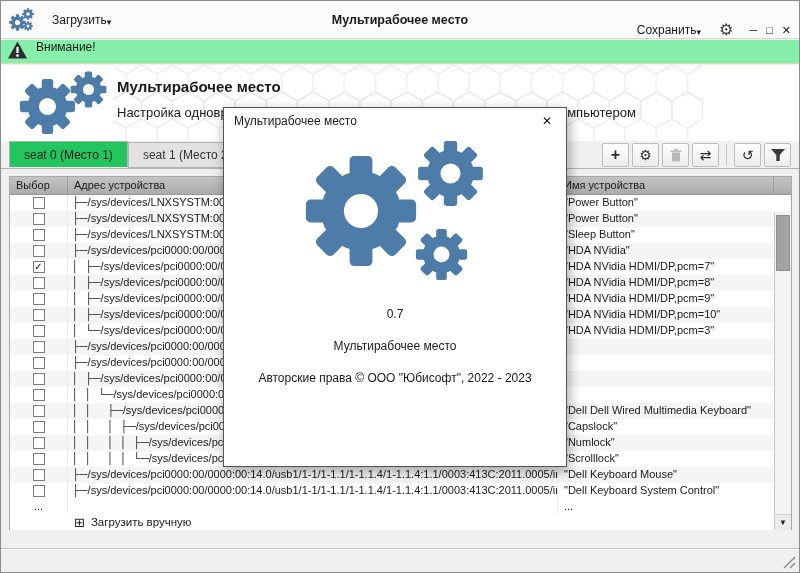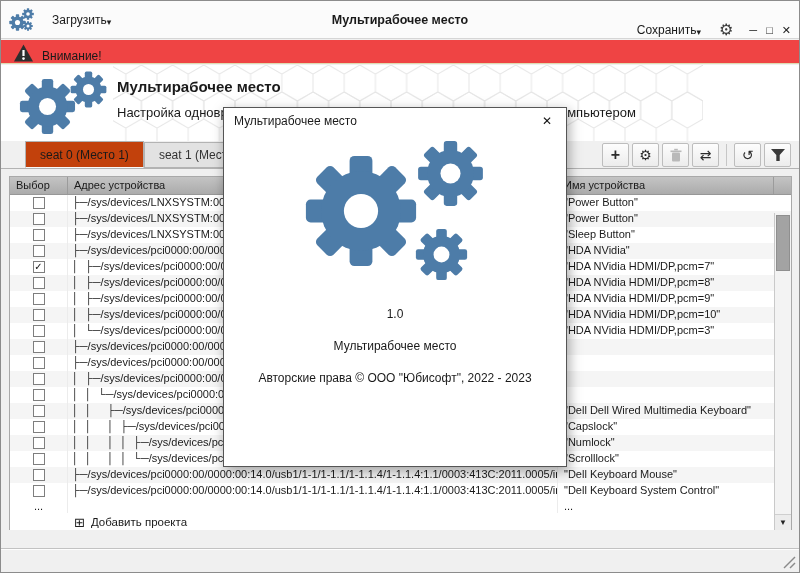--- a/index.html
+++ b/index.html
@@ -13,32 +13,32 @@
   .toolbar{position:absolute;left:0;top:0;width:100%;height:38px;background:#fbfbfb;border-bottom:1px solid #d6d6d6;}
   .tb-left{position:absolute;left:8px;top:0;height:38px;display:flex;align-items:center;gap:10px;}
   .tb-title{position:absolute;left:0;right:0;top:0;line-height:38px;text-align:center;font-size:12.5px;font-weight:bold;pointer-events:none;}
   .tb-right{position:absolute;right:8px;top:10px;height:38px;display:flex;align-items:center;gap:12px;}
   .drop-btn{display:flex;align-items:flex-end;font-size:12px;padding:4px 6px;cursor:default;}
   .caret{font-size:9px;color:#222;}
   .gear-btn{font-size:16px;color:#3d3d3d;line-height:1;}
   .winctl{display:flex;align-items:center;gap:9px;margin-left:4px;}
   .winctl span{font-size:11px;color:#1a1a1a;line-height:1;}
   
-  .warn{position:absolute;left:0;top:39px;width:100%;height:24px;background:#ef4444;border-bottom:1px solid #dedbb0;display:flex;align-items:flex-end;gap:8px;padding-left:12px;font-size:12px;}
+  .warn{position:absolute;left:0;top:39px;width:100%;height:24px;background:#86efac;border-bottom:1px solid #dedbb0;display:flex;align-items:flex-start;gap:8px;padding-left:6px;font-size:12px;}
   
   .hdr{position:absolute;left:0;top:64px;width:100%;height:76px;background:#ffffff;}
   .hdr-hex{position:absolute;left:0;top:0;width:100%;height:100%;}
   .hdr-logo{position:absolute;left:18px;top:6px;}
   .hdr-title{position:absolute;left:116px;top:13px;font-size:15px;font-weight:bold;}
   .hdr-sub{position:absolute;left:116px;top:40px;font-size:13px;white-space:nowrap;}
   
   .tabbar{position:absolute;left:0;top:140px;width:100%;height:28px;border-bottom:1px solid #b3b3b3;}
   .tabs{position:absolute;left:8px;bottom:0;display:flex;align-items:flex-end;}
   .tab{height:27px;line-height:26px;padding:0 14px;font-size:12px;border:1px solid #b3b3b3;white-space:nowrap;}
-  .tab.active{background:#c2410c;border-bottom:1px solid #f8f8f8;margin-left:16px;}
+  .tab.active{background:#22c55e;border-bottom:1px solid #f8f8f8;}
   .tab.inactive{background:#e2e2e2;height:26px;line-height:25px;color:#333;}
   .tab-actions{position:absolute;right:8px;top:2px;display:flex;align-items:center;gap:3px;}
   .abtn{width:27px;height:24px;display:flex;align-items:center;justify-content:center;background:linear-gradient(#fdfdfd,#ececec);border:1px solid #bdbdbd;border-radius:2px;font-size:14px;color:#2c2c2c;}
   .abtn.disabled{color:#b9b9b9;}
   .vsep{width:1px;height:22px;background:#c6c6c6;margin:0 4px;}
   .plus-g{font-size:16px;font-weight:bold;line-height:1;}
   
   .table{position:absolute;left:8px;top:175px;width:783px;height:354px;background:#ffffff;border:1px solid #a9a9a9;}
   .thead{display:flex;height:18px;background:linear-gradient(#c4c4c4,#ababab);border-bottom:1px solid #979797;font-size:11px;align-items:center;}
   .th{padding-left:6px;height:100%;line-height:17px;border-right:1px solid #9b9b9b;overflow:hidden;white-space:nowrap;}
@@ -339,41 +339,41 @@
     <div class="c-name">"Dell Keyboard System Control"</div>
   </div>
         </div>
       <div class="trow row-ellipsis">
         <div class="c-sel">...</div>
         <div class="c-addr"></div>
         <div class="c-name">...</div>
       </div>
       <div class="row-add">
         <span class="addsq">⊞</span>
-        <span>Добавить проекта</span>
+        <span>Загрузить вручную</span>
       </div>
       <div class="scroll">
         <div class="thumb"></div>
         <div class="sdown">▼</div>
       </div>
     </div>
   </div>
 
   <div class="dialog">
     <div class="dlg-title">
       <span>Мультирабочее место</span>
       <span class="dlg-close">✕</span>
     </div>
     <div class="dlg-body">
       <svg class="d-gears" width="190" height="145">
         <use href="#gear" x="4" y="14" width="114" height="114" style="color:#4d7ca8"></use>
         <use href="#gear" x="117" y="0" width="67" height="67" style="color:#4d7ca8"></use>
         <use href="#gear" x="115" y="88" width="53" height="53" style="color:#4d7ca8"></use>
       </svg>
-      <div class="d-ver">1.0</div>
+      <div class="d-ver">0.7</div>
       <div class="d-name">Мультирабочее место</div>
       <div class="d-copy">Авторские права © ООО "Юбисофт", 2022 - 2023</div>
     </div>
   </div>
 
   <div class="groove"></div>
   <svg class="grip" width="13" height="13">
     <g stroke="#8a8a8a" stroke-width="1.4">
       <line x1="12" y1="1" x2="1" y2="12"></line>
       <line x1="12" y1="7" x2="7" y2="12"></line>

